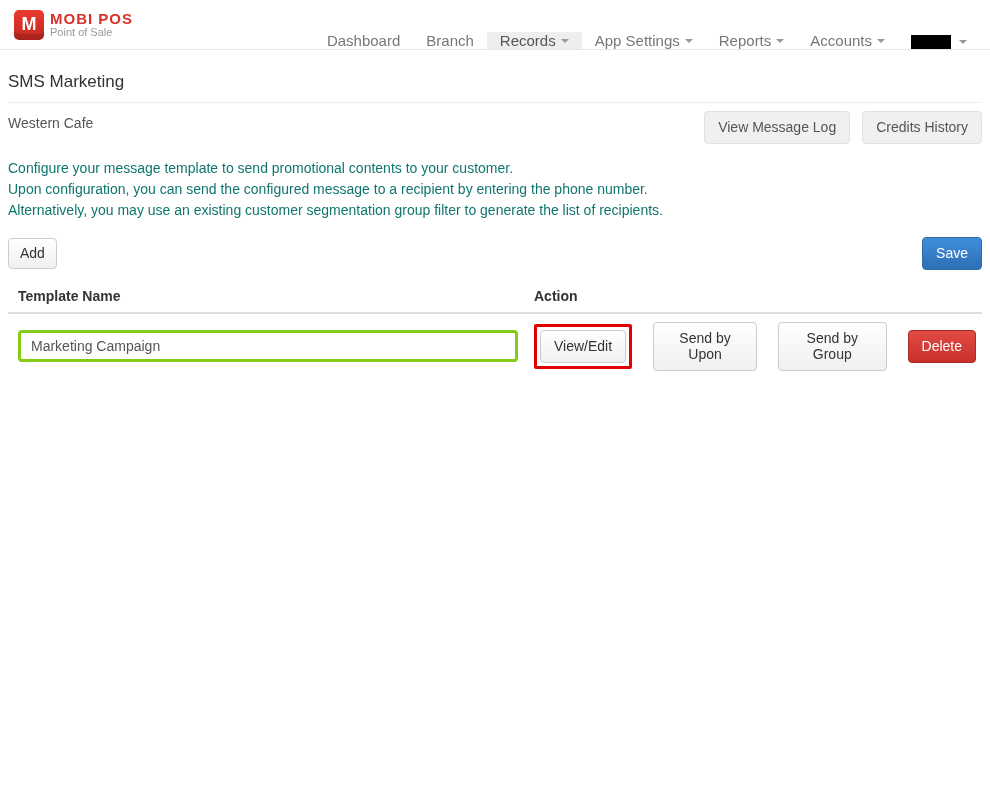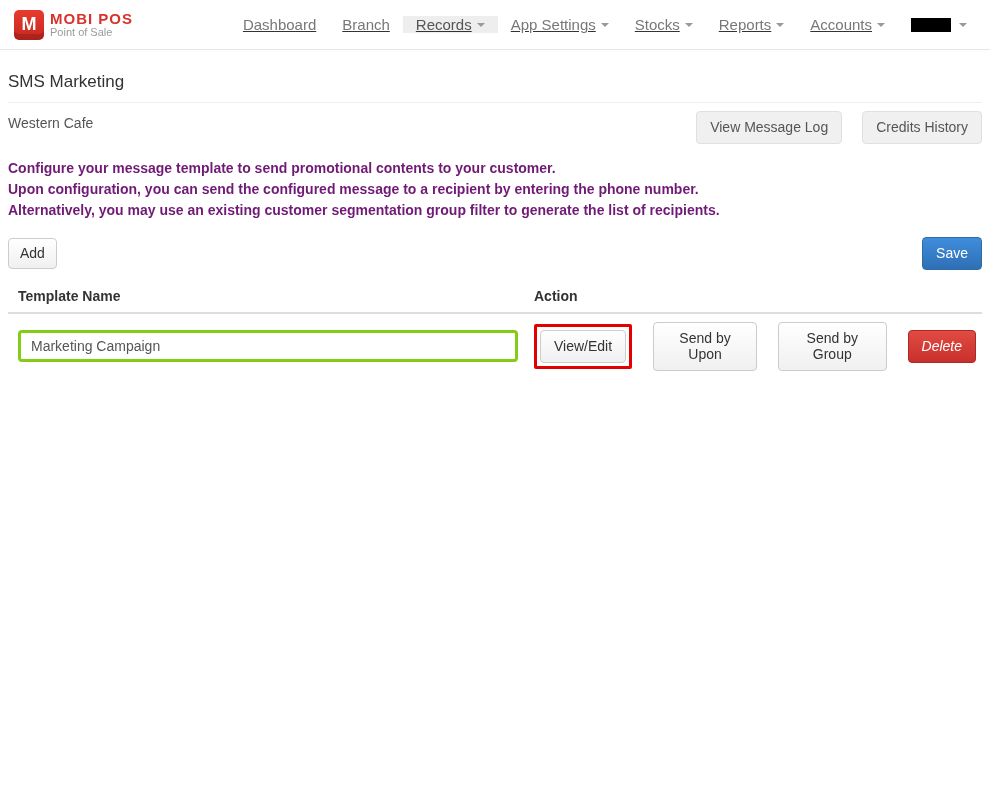--- a/index.html
+++ b/index.html
@@ -32,21 +32,21 @@
     box-shadow: inset 0 -6px 0 rgba(0,0,0,.15);
     position: relative;
   }
   .brand-icon::after{
     content:""; position:absolute; bottom:2px; left:0; right:0; text-align:center;
   }
   .brand-text { line-height: 1; }
   .brand-title { color: #d9322b; font-weight: 600; letter-spacing: 1px; font-size: 15px;}
   .brand-sub { color: #9a9a9a; font-size: 11px; margin-top:1px;}
   .navspacer { flex: 1; }
-  .navlist { display: flex; align-items: center; height: 100%; text-decoration: underline; }
+  .navlist { display: flex; align-items: flex-end; height: 100%; }
   .navitem {
     display: flex; align-items: center;
     padding: 0 13px;
     color: #777;
     font-size: 15px;
     cursor: pointer;
     white-space: nowrap;
   }
   .navitem.active { background: #eee; color:#555;}
   .caret {
@@ -66,24 +66,24 @@
     font-size:14px;
     border:1px solid #ccc;
     background: linear-gradient(#fff,#f0f0f0);
     border-radius:4px;
     color:#333;
     cursor:pointer;
     line-height:1.2;
   }
   .btn.small { padding:6px 11px;}
   .btn.primary { background: linear-gradient(#3f8ddc,#2e6fb5); border-color:#2e6da4; color:#fff;}
-  .btn.danger { background: linear-gradient(#e04b43,#c9302c); border-color:#ac2925; color:#fff;font-style:italic;}
-  .right-btns { display:flex; gap:20px;}
+  .btn.danger { background: linear-gradient(#e04b43,#c9302c); border-color:#ac2925; color:#fff;}
+  .right-btns { display:flex; gap:12px;}
   .right-btns .btn { background:#f0f0f0; border-color:#e0e0e0; color:#555;}
-  .desc { color:#701a75; font-size:14px; line-height:1.5; margin:14px 0 16px 0;font-weight:bold;}
+  .desc { color:#0f766e; font-size:14px; line-height:1.5; margin:14px 0 16px 0;}
   .toolbar-row { display:flex; justify-content:space-between; align-items:center; margin-bottom:10px;}
   table.templates { width:100%; border-collapse: collapse;}
   table.templates th { text-align:left; font-weight:600; font-size:14px; padding:8px 6px 8px 10px; border-bottom:2px solid #ddd;}
   table.templates td { padding:8px 6px 8px 10px; vertical-align: middle;}
   .input-text {
     width: 500px; height:32px; border:3px solid #84cc16; border-radius:4px;
     padding: 0 10px; font-size:14px; color:#555;
   }
   .action-cell { display:flex; gap:21px; align-items:center;}
   .highlight-box {
@@ -109,24 +109,20 @@
       </div>
     <div class="navitem">
         <span>Branch</span>
       </div>
     <div class="navitem active">
         <span>Records</span>
         <span class="caret"></span>
       </div>
     <div class="navitem">
         <span>App Settings</span>
-        <span class="caret"></span>
-      </div>
-    <div class="navitem">
-        <span>Stocks</span>
         <span class="caret"></span>
       </div>
     <div class="navitem">
         <span>Reports</span>
         <span class="caret"></span>
       </div>
     <div class="navitem">
         <span>Accounts</span>
         <span class="caret"></span>
       </div>

